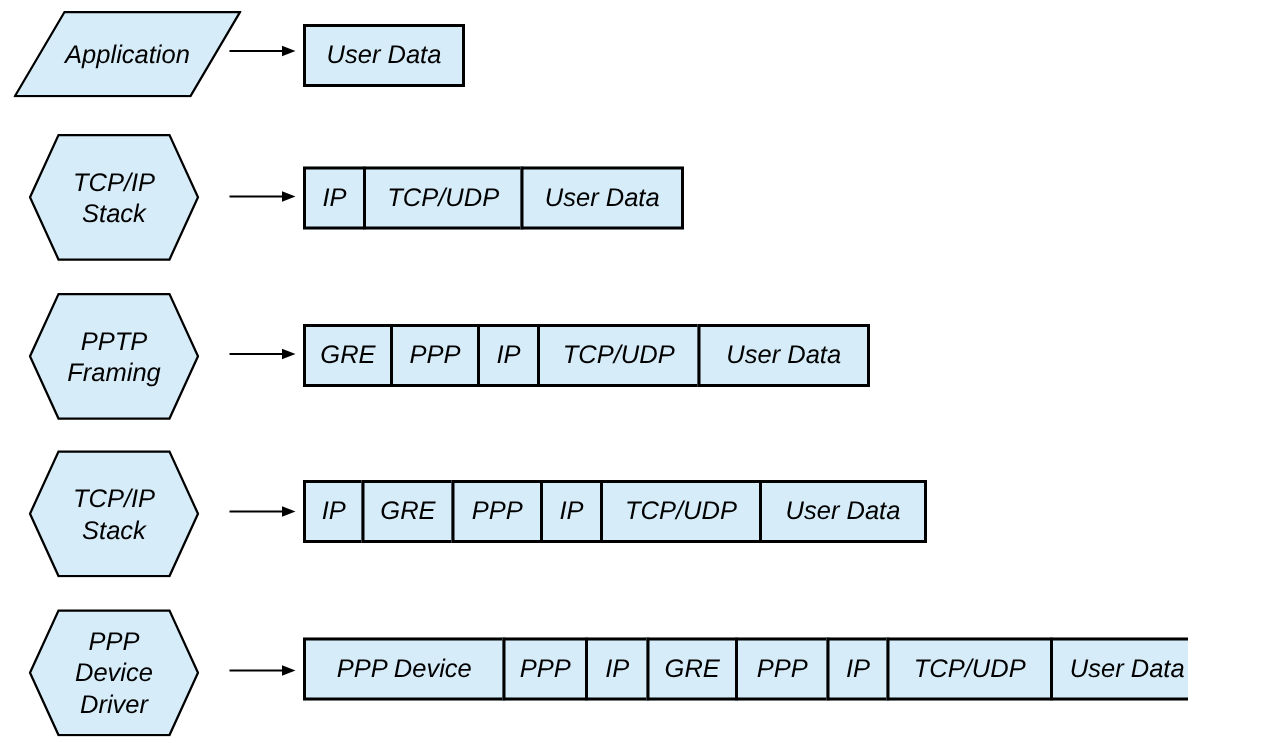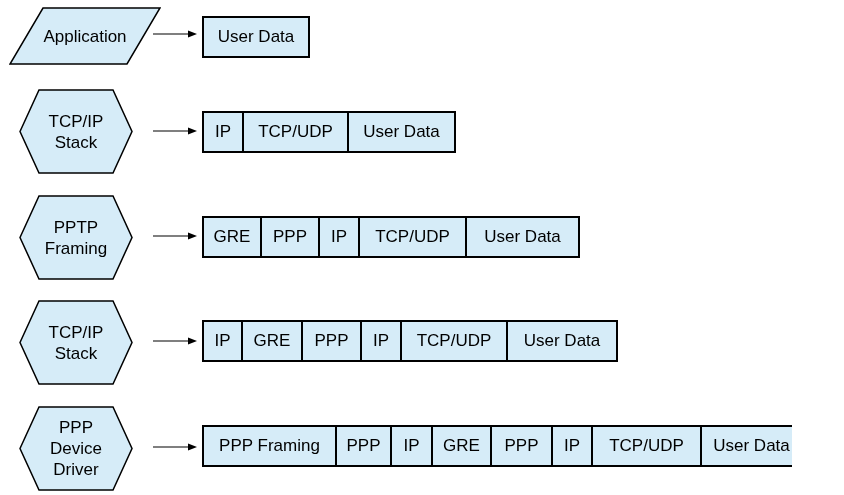--- a/index.html
+++ b/index.html
@@ -13,20 +13,21 @@
   body {
     font-family: "Liberation Sans", sans-serif;
     color: var(--text);
   }
   .canvas {
     position: relative;
     width: 792px;
     height: 495px;
     background: var(--bg);
     overflow: hidden;
+    font-style: italic;
   }
   .shape { position: absolute; }
   .shape polygon {
     fill: var(--fill);
     stroke: var(--line);
     stroke-width: 1.5;
     stroke-linejoin: miter;
   }
   .shape-label {
     position: absolute;
@@ -127,21 +128,21 @@
     <polygon points="1,42.5 20,1 94,1 113,42.5 94,84 20,84"></polygon>
   </svg>
   <div class="shape-label" style="left:19px;top:406px;width:114px;height:85px">PPP
 Device
 Driver</div>
   <svg class="arrow" style="left:152px;top:441px" width="46" height="12">
     <line x1="1" y1="6" x2="37" y2="6"></line>
     <polygon points="36,2.5 36,9.5 45,6"></polygon>
   </svg>
   <div class="segrow" style="left:202px;top:425px">
-    <div class="seg" style="width:135px">PPP Framing</div>
+    <div class="seg" style="width:135px">PPP Device</div>
     <div class="seg" style="width:57px">PPP</div>
     <div class="seg" style="width:43px">IP</div>
     <div class="seg" style="width:61px">GRE</div>
     <div class="seg" style="width:63px">PPP</div>
     <div class="seg" style="width:42px">IP</div>
     <div class="seg" style="width:111px">TCP/UDP</div>
     <div class="seg" style="width:103px">User Data</div>
   </div>
 
 </div>

